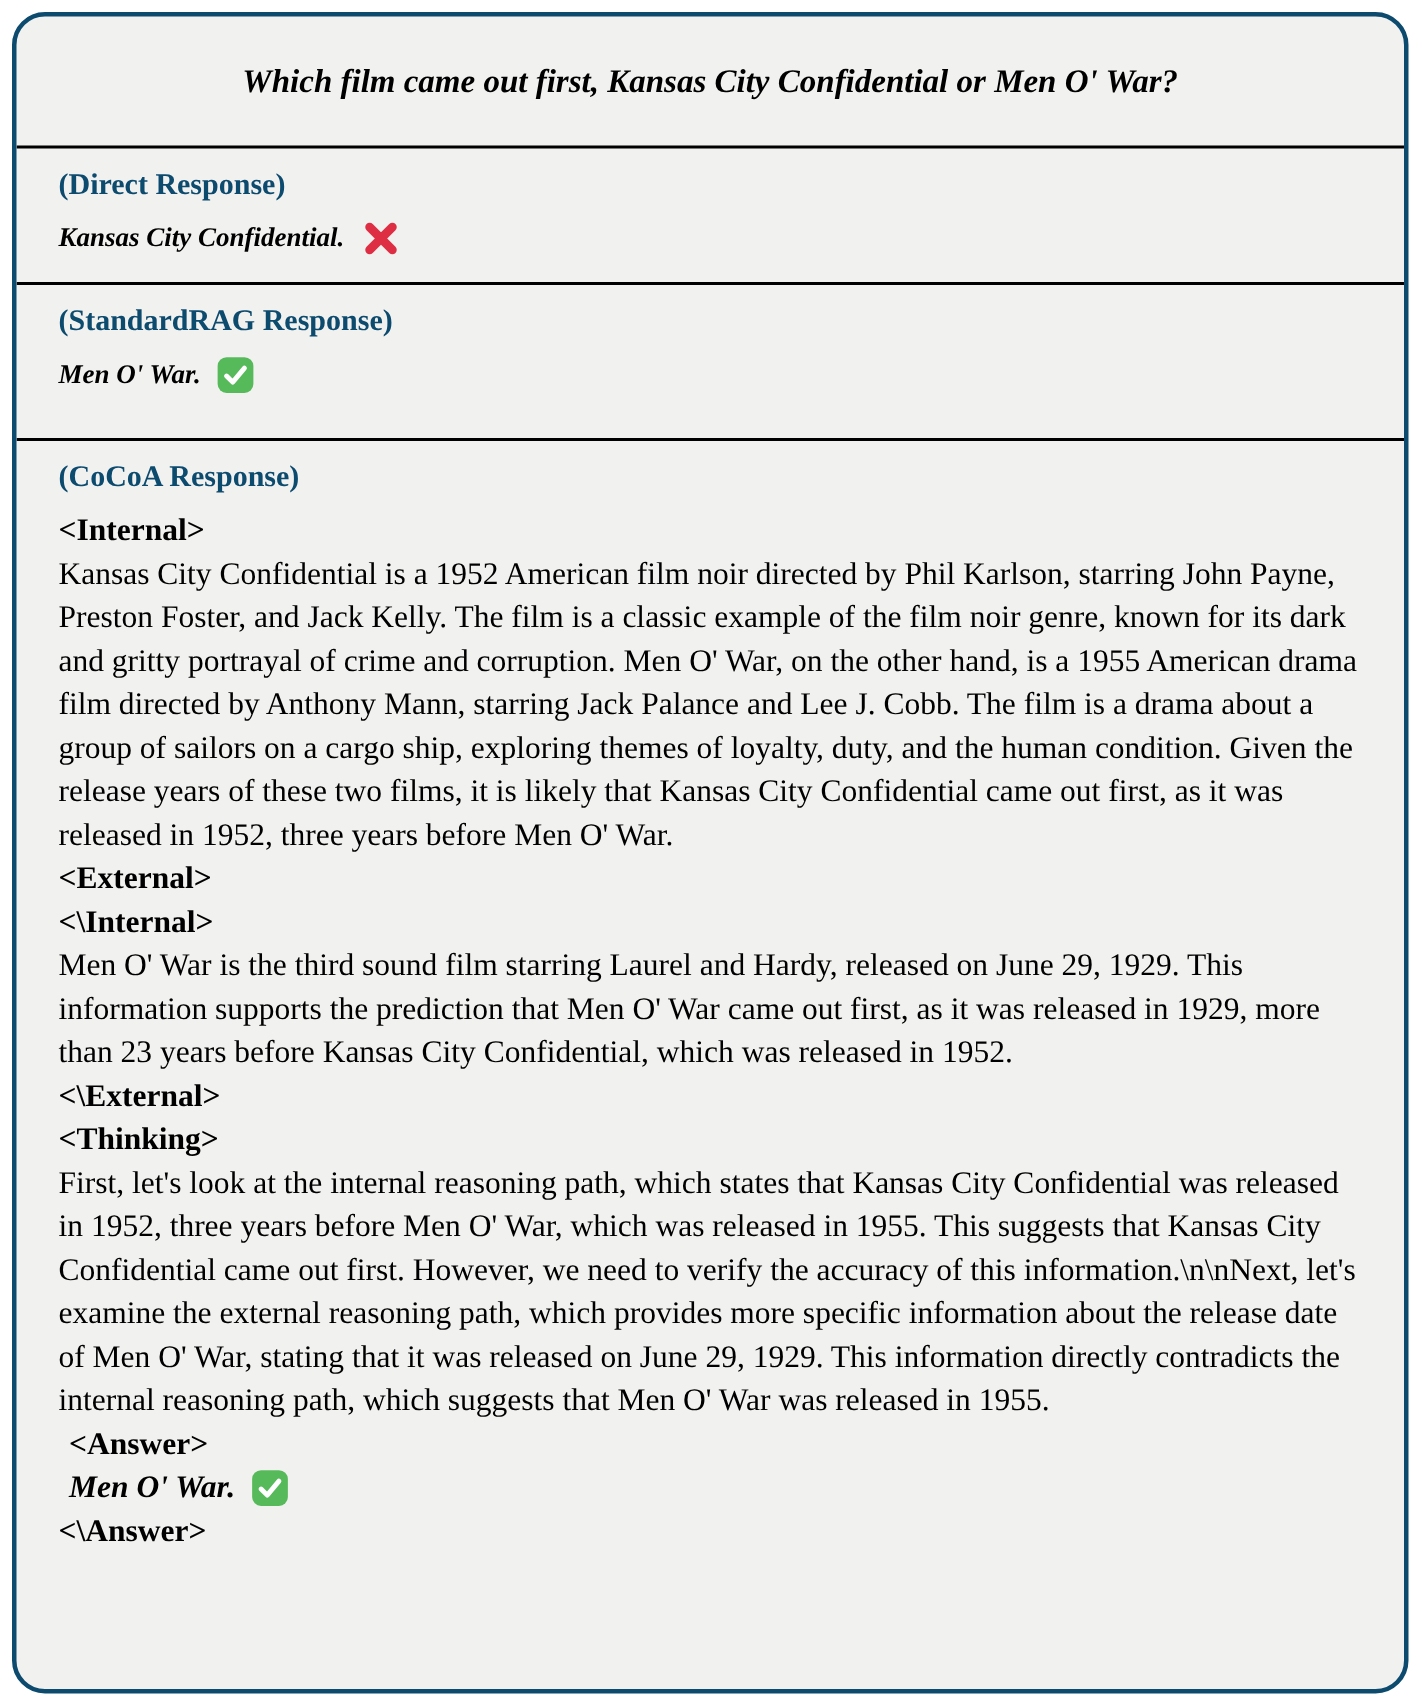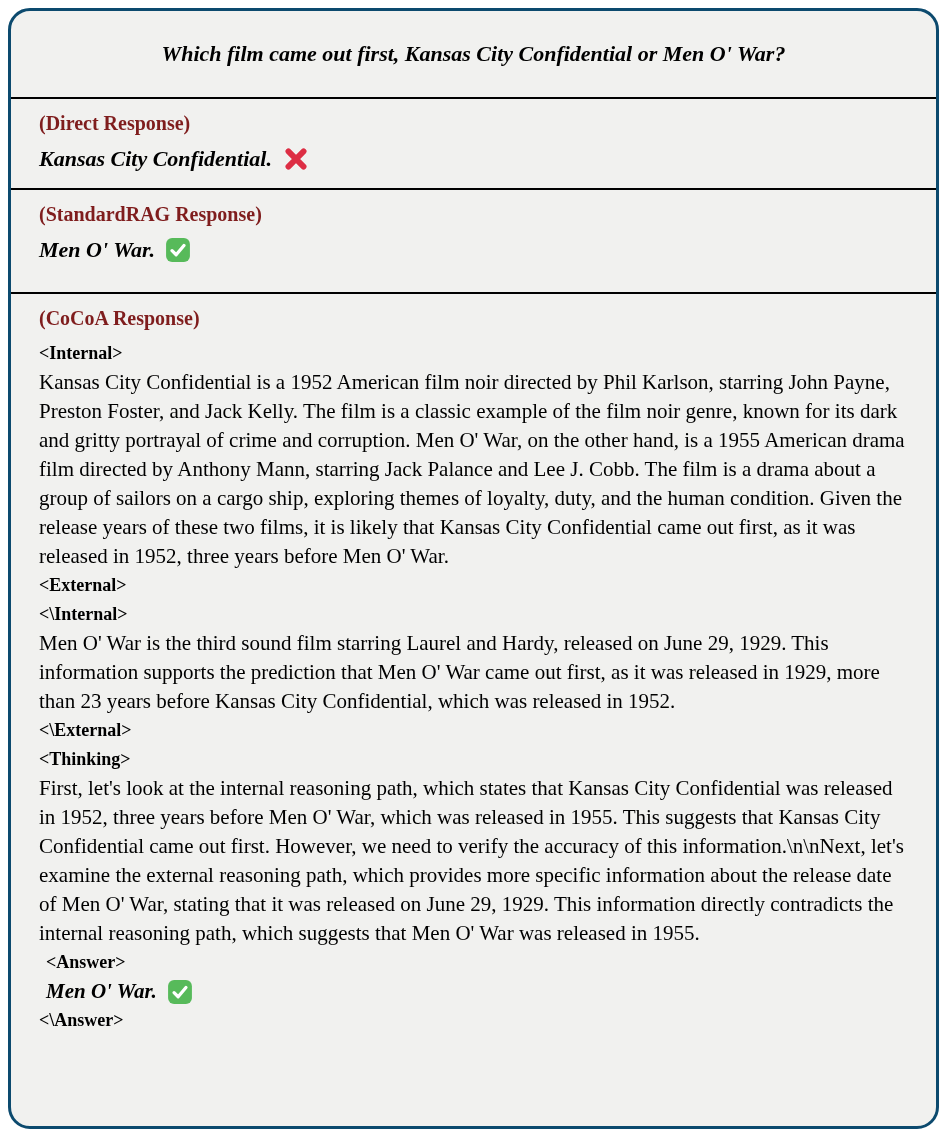--- a/index.html
+++ b/index.html
@@ -33,41 +33,41 @@
     padding: 0 40px;
   }
   .question {
     font-weight: bold;
     font-style: italic;
     font-size: 22px;
     text-align: center;
     color: #000000;
   }
   .section-label {
-    color: #7f1d1d;
+    color: #0c4a6e;
     font-weight: bold;
     font-size: 20px;
     margin-bottom: 9px;
   }
   .answer-line {
     display: flex;
     align-items: center;
     gap: 10px;
     font-weight: bold;
     font-style: italic;
-    font-size: 22px;
+    font-size: 18px;
     color: #000000;
     line-height: 29px;
   }
   .section-rag { padding-bottom: 28px; }
   .cocoa { flex: 1; }
   .cocoa .section-label { }
   .tag {
     font-weight: bold;
-    font-size: 18px;
+    font-size: 21px;
     line-height: 29px;
     color: #000000;
   }
   .para {
     font-size: 21px;
     line-height: 29px;
     color: #000000;
     text-align: left;
   }
   .indent { padding-left: 7px; }

